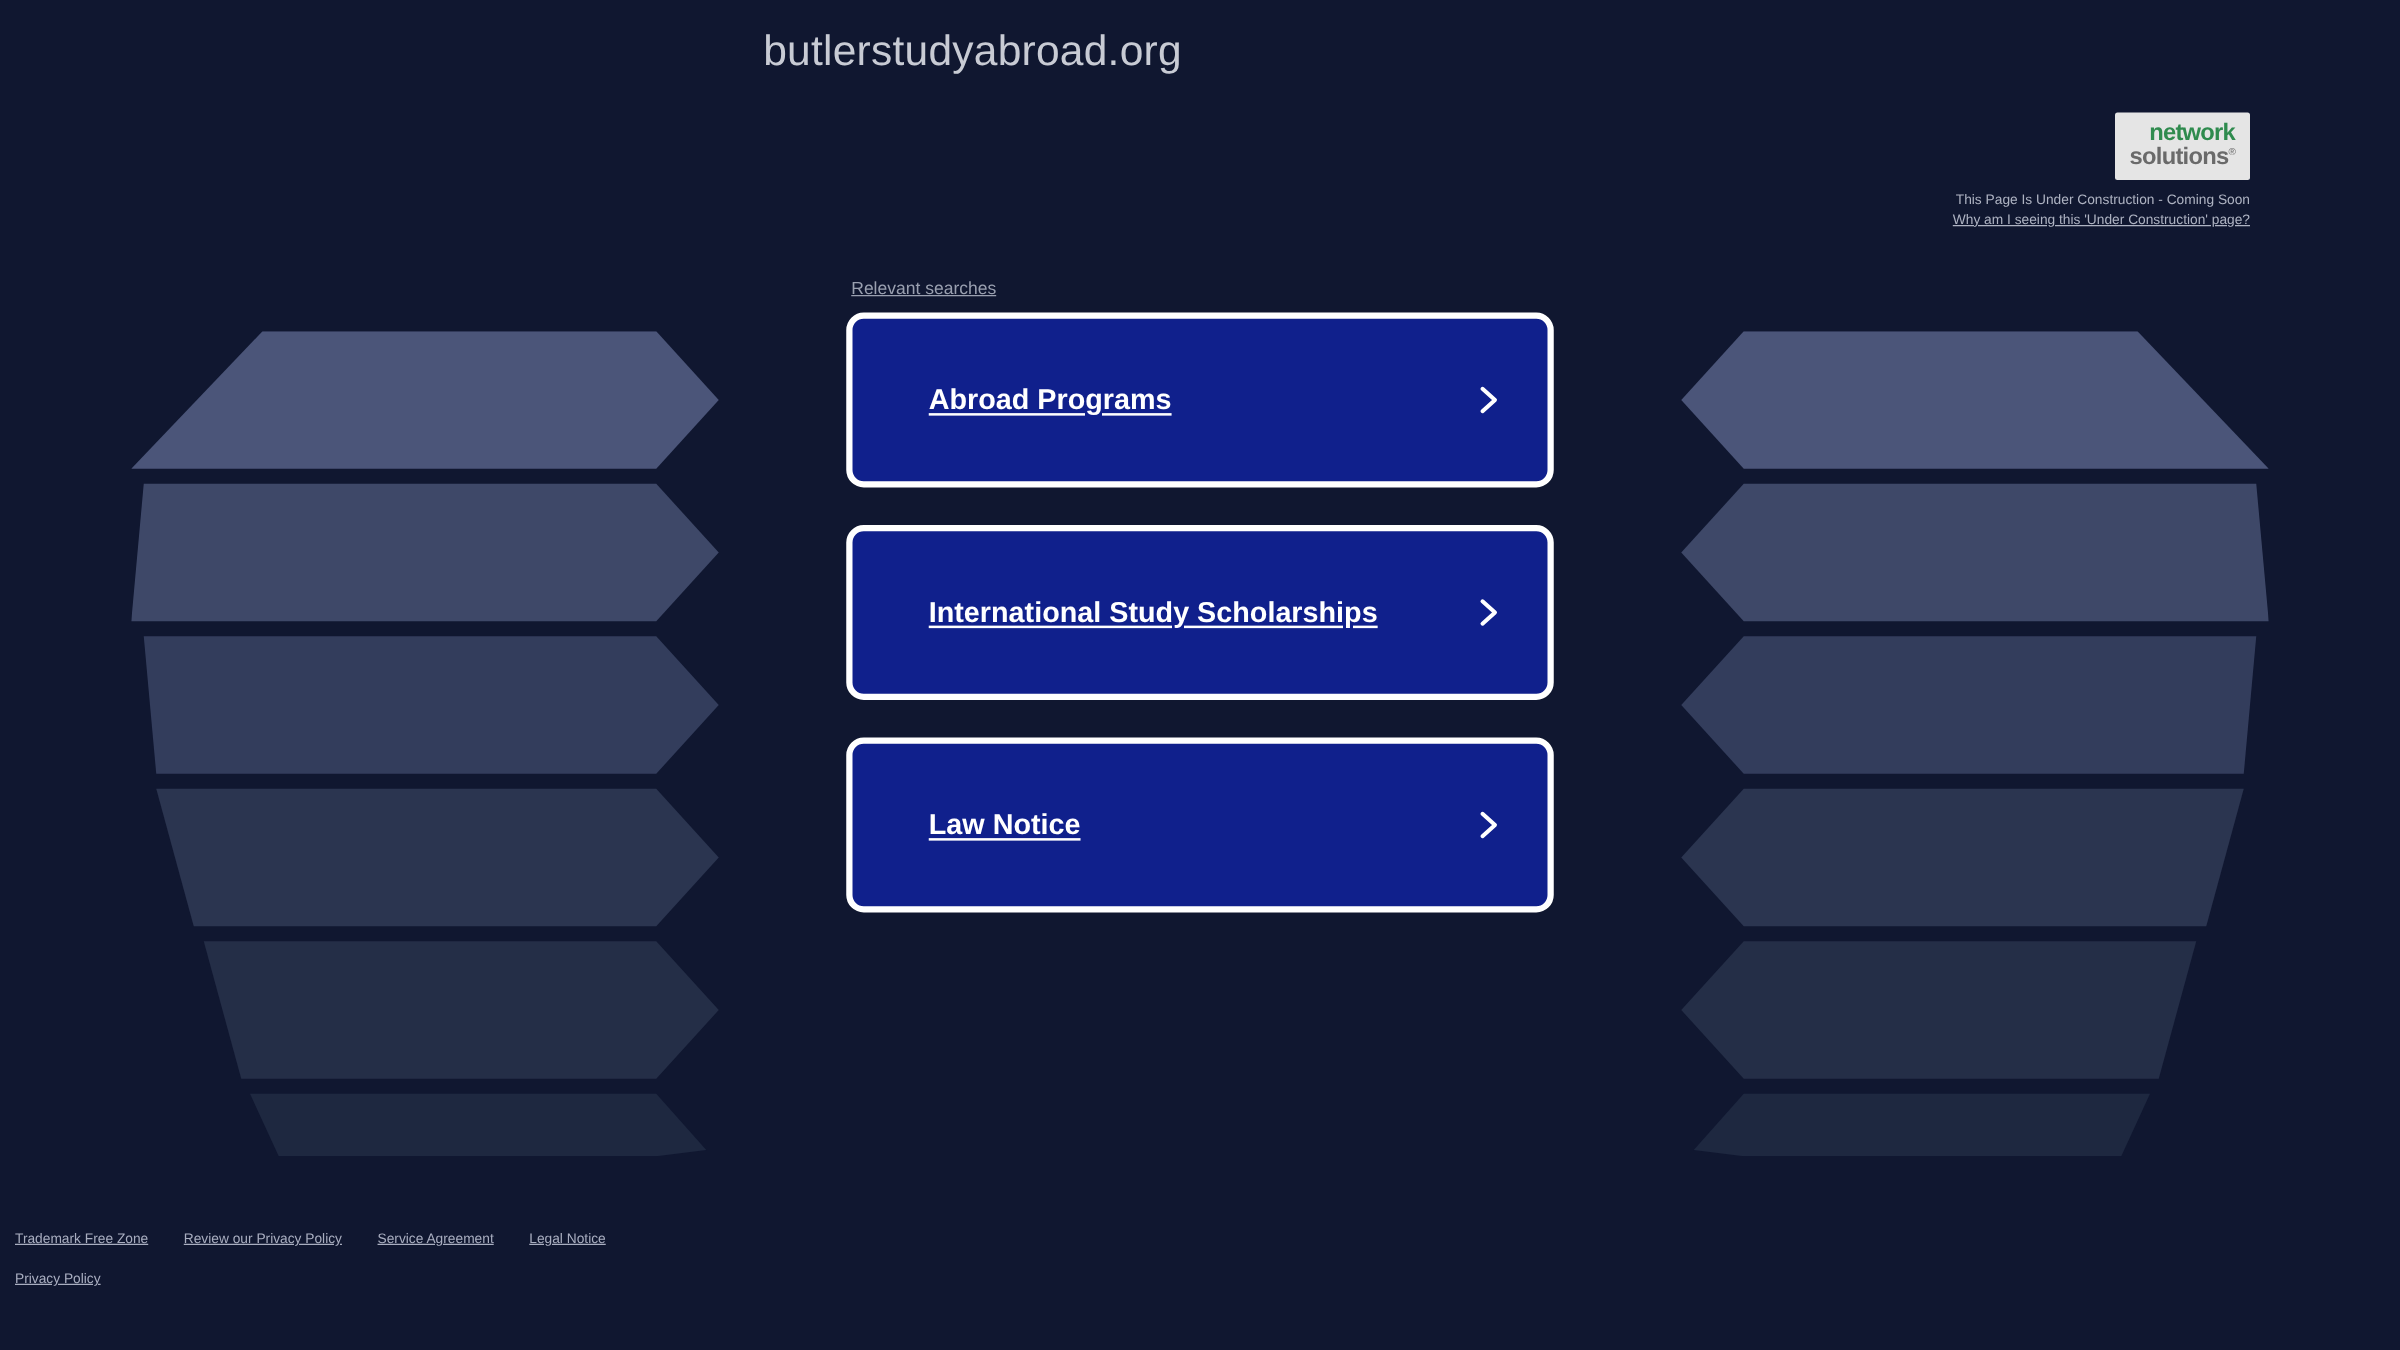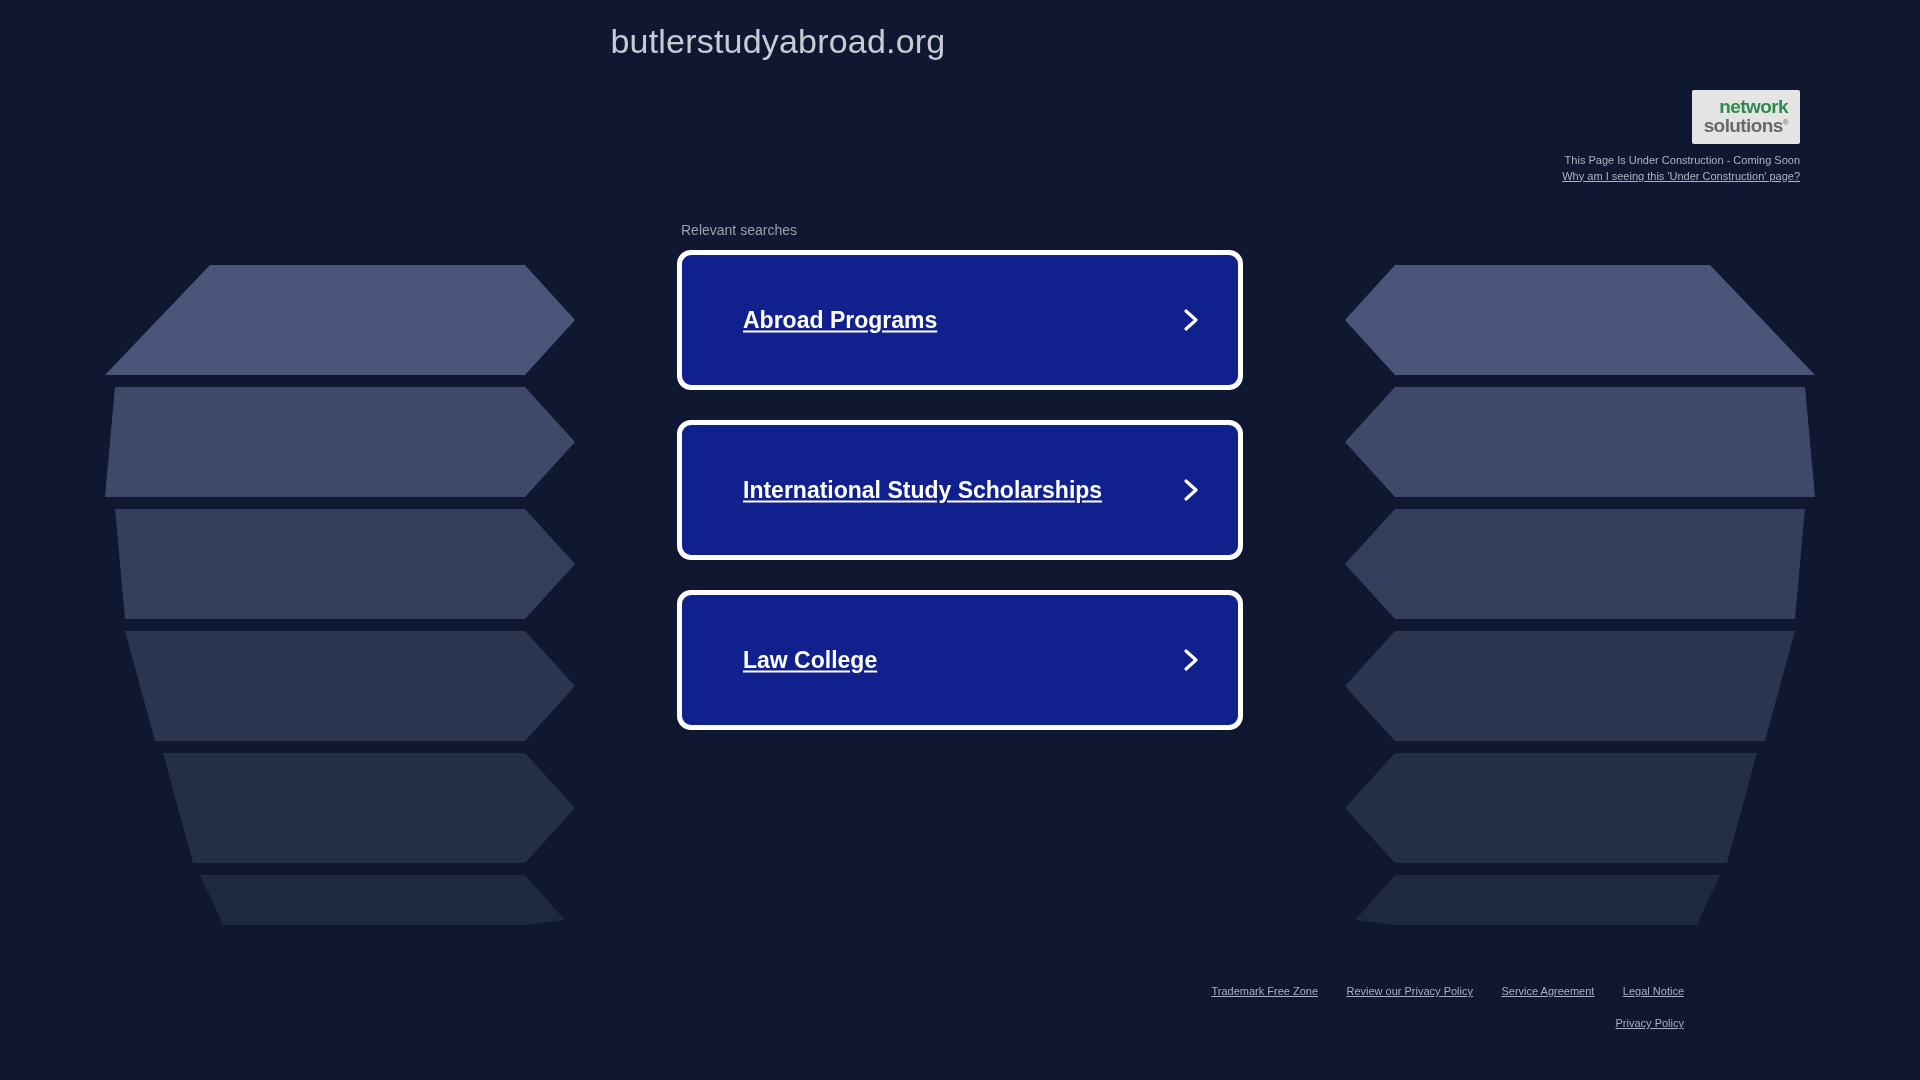--- a/index.html
+++ b/index.html
@@ -98,20 +98,21 @@
     transform: translateX(-50%);
     top: 222px;
     width: 566px;
     z-index: 2;
   }
   .relevant-label {
     font-size: 14px;
     color: #9aa0b0;
     margin-left: 4px;
     margin-bottom: 12px;
+    text-decoration: underline;
   }
 
   .card {
     position: relative;
     display: block;
     width: 566px;
     height: 140px;
     margin-bottom: 30px;
     background: #10208C;
     border: 5px solid #ffffff;
@@ -139,21 +140,21 @@
     width: 26px;
     height: 26px;
   }
 
   
   .footer {
     position: absolute;
     left: 0;
     bottom: 42px;
     width: 1696px;
-    text-align: right;
+    text-align: left;
     z-index: 3;
   }
   .footer-row { line-height: 2.0; }
   .footer a {
     font-size: 11px;
     color: #a9aec0;
     text-decoration: underline;
     margin: 0 12px;
   }
 </style>
@@ -214,21 +215,21 @@
   <a class="card" href="#">
     <span class="card-label">International Study Scholarships</span>
     <span class="card-chevron">
       <svg viewBox="0 0 26 26" width="26" height="26">
           <polyline points="8,4 18,13 8,22" fill="none" stroke="#ffffff" stroke-width="3.2" stroke-linecap="round" stroke-linejoin="round"></polyline>
         </svg>
     </span>
   </a>
 
   <a class="card" href="#">
-    <span class="card-label">Law College</span>
+    <span class="card-label">Law Notice</span>
     <span class="card-chevron">
       <svg viewBox="0 0 26 26" width="26" height="26">
           <polyline points="8,4 18,13 8,22" fill="none" stroke="#ffffff" stroke-width="3.2" stroke-linecap="round" stroke-linejoin="round"></polyline>
         </svg>
     </span>
   </a>
 </div>
 
 <div class="footer">
   <div class="footer-row">

